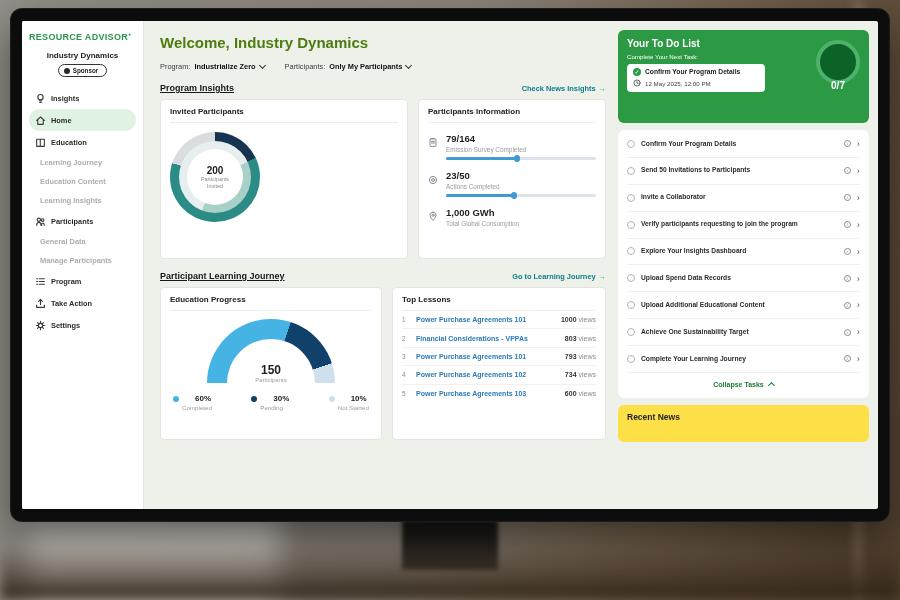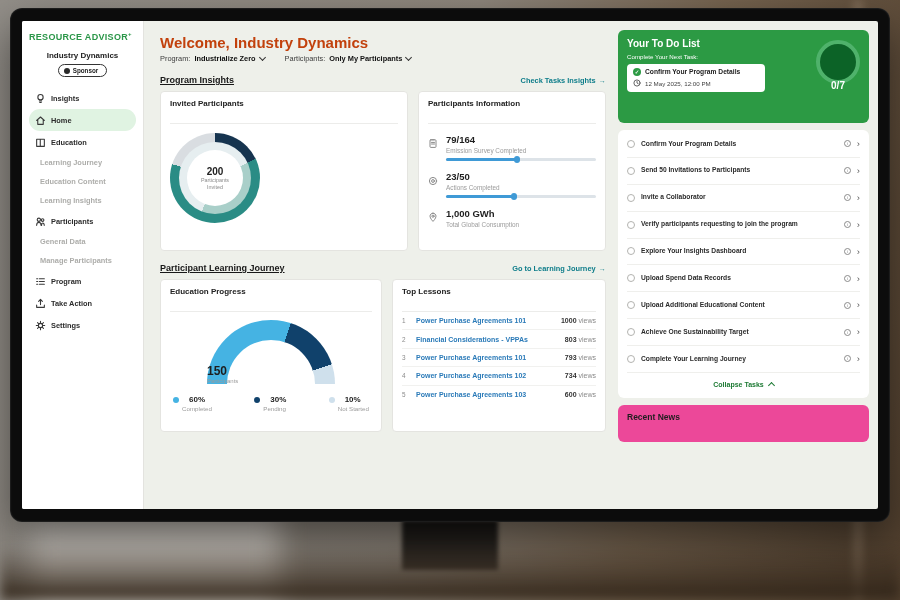--- a/index.html
+++ b/index.html
@@ -26,32 +26,32 @@
   .nav { margin-top:10px; display:flex; flex-direction:column; }
   .nav-item { display:flex; align-items:center; gap:5px; font-size:7.4px; font-weight:bold; color:#2c2c2c;
               padding:5.5px 6px; border-radius:11px; cursor:pointer; }
   .nav-item.active { background:#e0f3e2; }
   .nav-item.sub { color:#adadaa; padding:5px 6px 5px 11px; font-weight:bold; }
   .nav-ico { width:11px; height:11px; display:inline-flex; align-items:center; justify-content:center; flex-shrink:0; }
   .nav-ico svg { stroke:#3a3a3a; fill:none; stroke-width:1; stroke-linecap:round; stroke-linejoin:round; }
 
   
   .main { flex:1; min-width:0; padding:13px 12px 0 16px; }
-  .welcome { font-size:15px; font-weight:bold; color:#c2410c; }
-  .filters { display:flex; gap:20px; margin-top:3px; align-items:center; }
+  .welcome { font-size:15px; font-weight:bold; color:#4d7c0f; }
+  .filters { display:flex; gap:20px; margin-top:11px; align-items:center; }
   .filter { display:flex; gap:4px; align-items:center; font-size:7.4px; cursor:pointer; }
   .filter-label { color:#3c3c3c; }
   .filter-value { font-weight:bold; color:#111; }
   .chev-down { width:5px; height:5px; border-right:1.2px solid #333; border-bottom:1.2px solid #333; transform:rotate(45deg); margin-top:-3px; }
   .section-head { display:flex; justify-content:space-between; align-items:center; margin-top:12px; margin-bottom:6px; }
   .section-title { font-size:9px; font-weight:bold; color:#181818;text-decoration:underline; }
   .section-link { font-size:7.4px; font-weight:bold; color:#0e7d8a; display:flex; align-items:center; gap:3px; cursor:pointer; }
   .cards { display:flex; gap:10px; }
   .card { background:#fff; border:1px solid #e4e4e0; border-radius:4px; padding:7px 9px; }
-  .card-title { font-size:8px; font-weight:bold; color:#222; padding-bottom:15px; border-bottom:1px solid #ececea; }
+  .card-title { font-size:8px; font-weight:bold; color:#222; padding-bottom:6px; border-bottom:1px solid #ececea; }
 
   .card-invited { width:252px; height:160px; }
   .invited-body { display:flex; align-items:center; gap:13px; margin-top:9px; }
   .donut { position:relative; width:90px; height:90px; border-radius:50%;
            background:conic-gradient(#16344f 0 18%, #2a8c85 18% 80%, #d9dde1 80% 100%);text-decoration:underline; }
   .donut-inner { position:absolute; inset:9px; border-radius:50%;
            background:conic-gradient(#e6eef0 0 18%, #a9cfc9 18% 56%, #e6eef0 56% 100%); }
   .donut-hole { position:absolute; inset:17px; border-radius:50%; background:#fff; display:flex; flex-direction:column;
            align-items:center; justify-content:center; text-align:center; }
   .donut-value { font-size:10px; font-weight:bold; color:#222; }
@@ -72,25 +72,25 @@
   .pbar { margin-top:4px; width:150px; height:3.5px; background:#dde3e8; border-radius:3px; }
   .pfill { height:100%; background:#3f9ad6; border-radius:3px; position:relative; }
   .pfill::after { content:""; position:absolute; right:-2px; top:-1.5px; width:6.5px; height:6.5px; border-radius:50%; background:#3f9ad6; }
 
   .card-edu { width:222px; height:153px; }
   .gauge-wrap { display:flex; flex-direction:column; align-items:center; margin-top:8px; }
   .gauge { position:relative; width:128px; height:64px; overflow:hidden; }
   .gauge-ring { position:absolute; top:0; left:0; width:128px; height:128px; border-radius:50%;
            background:conic-gradient(from 270deg, #45b3e3 0 30%, #10416b 30% 45%, #cfe0ec 45% 50%, transparent 50% 100%); }
   .gauge-hole { position:absolute; top:20px; left:20px; width:88px; height:88px; border-radius:50%; background:#fff; }
-  .gauge-text { position:absolute; left:0; right:0; bottom:0; text-align:left; }
+  .gauge-text { position:absolute; left:0; right:0; bottom:0; text-align:center; }
   .gauge-value { font-size:12px; font-weight:bold; color:#1e1e1e; }
   .gauge-label { font-size:6px; color:#9b9b9b; }
   .gauge-legend { display:flex; justify-content:space-between; margin-top:11px; width:100%; padding:0 3px; }
-  .gl-top { display:flex; align-items:center; gap:10px; font-size:8px; font-weight:bold; color:#222; }
+  .gl-top { display:flex; align-items:center; gap:16px; font-size:8px; font-weight:bold; color:#222; }
   .gl-top .dot { margin-top:0; }
   .gl-label { font-size:6.2px; color:#9b9b9b; margin-left:9px; margin-top:1px; }
 
   .card-lessons { flex:1; height:153px; }
   .lesson { display:flex; align-items:center; gap:7px; padding:5.2px 0; border-bottom:1px solid #f1f1ef; }
   .lesson:last-child { border-bottom:none; }
   .lesson-rank { font-size:6.4px; color:#8a8a8a; width:7px; flex-shrink:0; }
   .lesson-title { flex:1; font-size:7px; font-weight:bold; color:#2a7ab8; cursor:pointer; }
   .lesson-views { font-size:7px; color:#333; font-weight:bold; }
   .lesson-views span.unit { color:#8a8a8a; font-weight:normal; }
@@ -115,21 +115,21 @@
   .task:last-of-type { border-bottom:none; }
   .task-check { width:8px; height:8px; border:1px solid #b3b3b0; border-radius:50%; flex-shrink:0; }
   .task-label { flex:1; font-size:6.7px; font-weight:bold; color:#2b2b2b; line-height:1.3; }
   .info-i { width:7px; height:7px; border:1px solid #8a8a8a; border-radius:50%; color:#8a8a8a; font-size:4.8px;
             display:flex; align-items:center; justify-content:center; flex-shrink:0; font-style:italic; font-family:"Liberation Serif", serif; }
   .task-chev { color:#555; font-size:9.5px; line-height:1; flex-shrink:0; }
   .collapse-row { display:flex; justify-content:center; align-items:center; gap:5px; padding:8px 0 9px;
                   font-size:7px; font-weight:bold; color:#1d7a34; cursor:pointer; }
   .chev-up { width:5px; height:5px; border-left:1.3px solid #1d7a34; border-top:1.3px solid #1d7a34; transform:rotate(45deg); margin-top:2px; }
 
-  .news-card { background:#ec4899; border-radius:6px; margin-top:7px; padding:7px 9px 20px; font-size:8.5px; font-weight:bold; color:#1e1e1e; }
+  .news-card { background:#fde047; border-radius:6px; margin-top:7px; padding:7px 9px 20px; font-size:8.5px; font-weight:bold; color:#1e1e1e; }
 </style>
 </head>
 <body>
 
 <div class="scene">
   <div class="bg-sheet"></div>
   <div class="bg-line"></div>
   <div class="stand-neck"></div>
   <div class="bg-floor"></div>
 
@@ -235,21 +235,21 @@
           <div class="filter">
             <span class="filter-label">Participants:</span>
             <span class="filter-value">Only My Participants</span>
             <span class="chev-down"></span>
           </div>
         </div>
 
         <div class="section-head">
           <span class="section-title">Program Insights</span>
           <span class="section-link">
-            <span>Check Tasks Insights</span>
+            <span>Check News Insights</span>
             <span>→</span>
           </span>
         </div>
 
         <div class="cards">
           <div class="card card-invited">
             <div class="card-title">Invited Participants</div>
             <div class="invited-body">
               <div class="donut">
                 <div class="donut-inner"></div>

